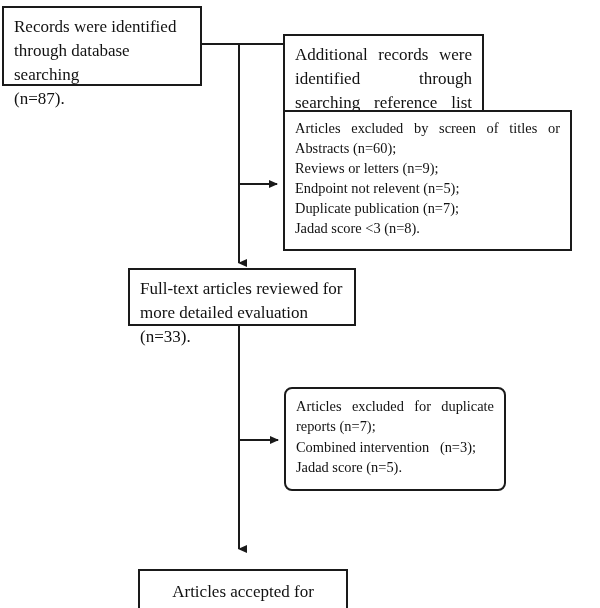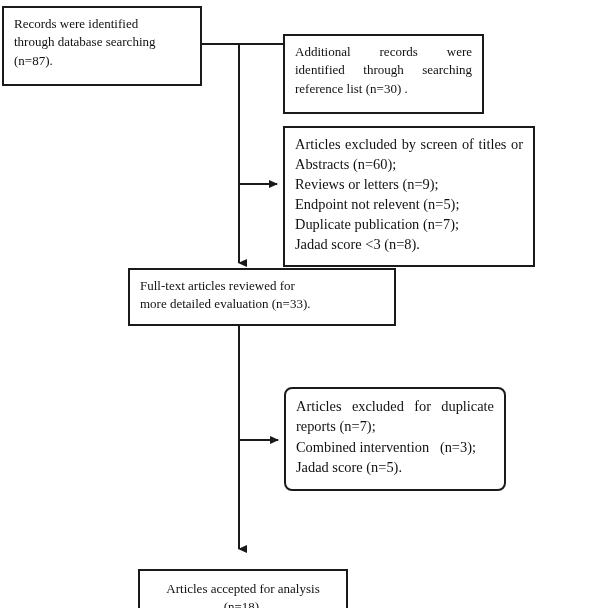--- a/index.html
+++ b/index.html
@@ -23,21 +23,21 @@
     width: 600px;
     height: 608px;
   }
 
   .node {
     position: absolute;
     box-sizing: border-box;
     border: 2px solid #1a1a1a;
     background: #ffffff;
     color: #111111;
-    font-size: 13px;
+    font-size: 17px;
     line-height: 1.42;
     padding: 7px 10px 6px 10px;
     z-index: 2;
   }
 
   .node p {
     margin: 0;
     white-space: pre-wrap;
   }
 
@@ -56,22 +56,22 @@
     top: 0;
     width: 600px;
     height: 608px;
     z-index: 1;
     pointer-events: none;
   }
 
   
   #node-records      { left: 2px;   top: 6px;   width: 200px; height: 80px; }
   #node-additional   { left: 283px; top: 6px;   width: 201px; height: 80px; margin-top: 28px; }
-  #node-excluded-1   { left: 283px; top: 126px; width: 252px; height: 141px; }
-  #node-fulltext     { left: 128px; top: 268px; width: 268px; height: 58px; }
+  #node-excluded-1   { left: 283px; top: 110px; width: 289px; height: 141px; }
+  #node-fulltext     { left: 128px; top: 268px; width: 228px; height: 58px; }
   #node-excluded-2   { left: 284px; top: 387px; width: 222px; height: 104px; }
   #node-accepted     { left: 138px; top: 553px; width: 210px; height: 51px; margin-top: 16px; }
 
   #node-excluded-1 { font-size: 14.4px; line-height: 1.39; padding-top: 6px; }
   #node-excluded-2 { font-size: 14.4px; line-height: 1.42; border-radius: 8px; }
   #node-accepted   { padding-top: 9px; }
 </style>
 </head>
 <body>
 

